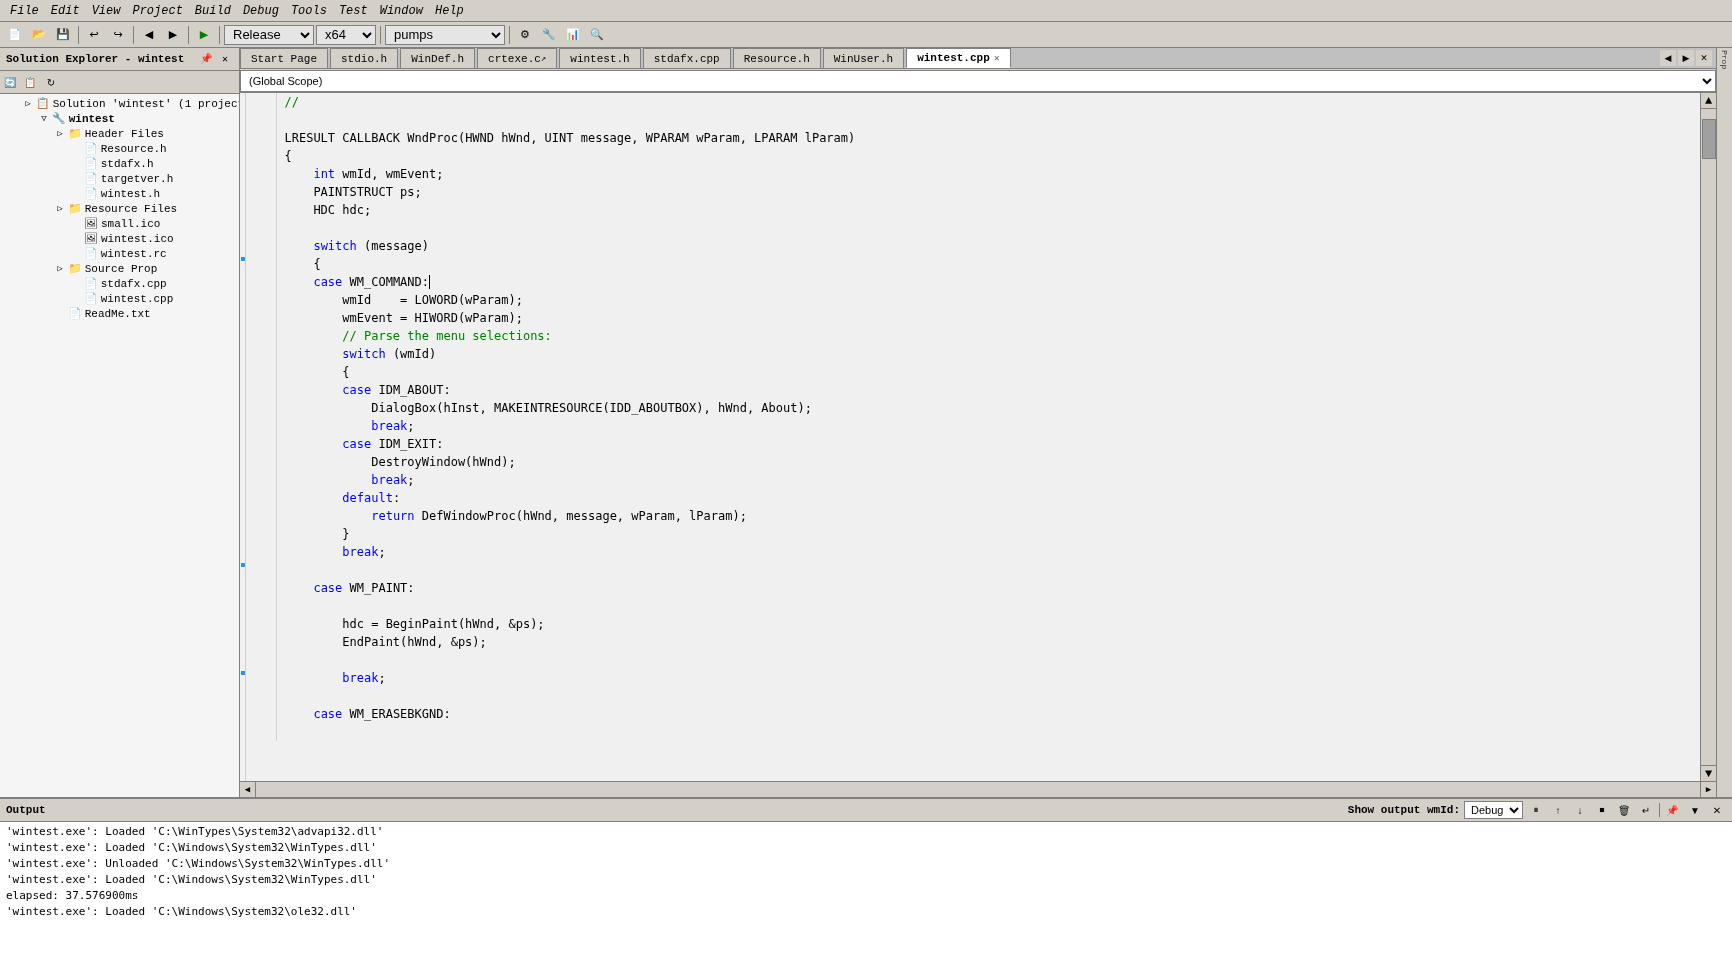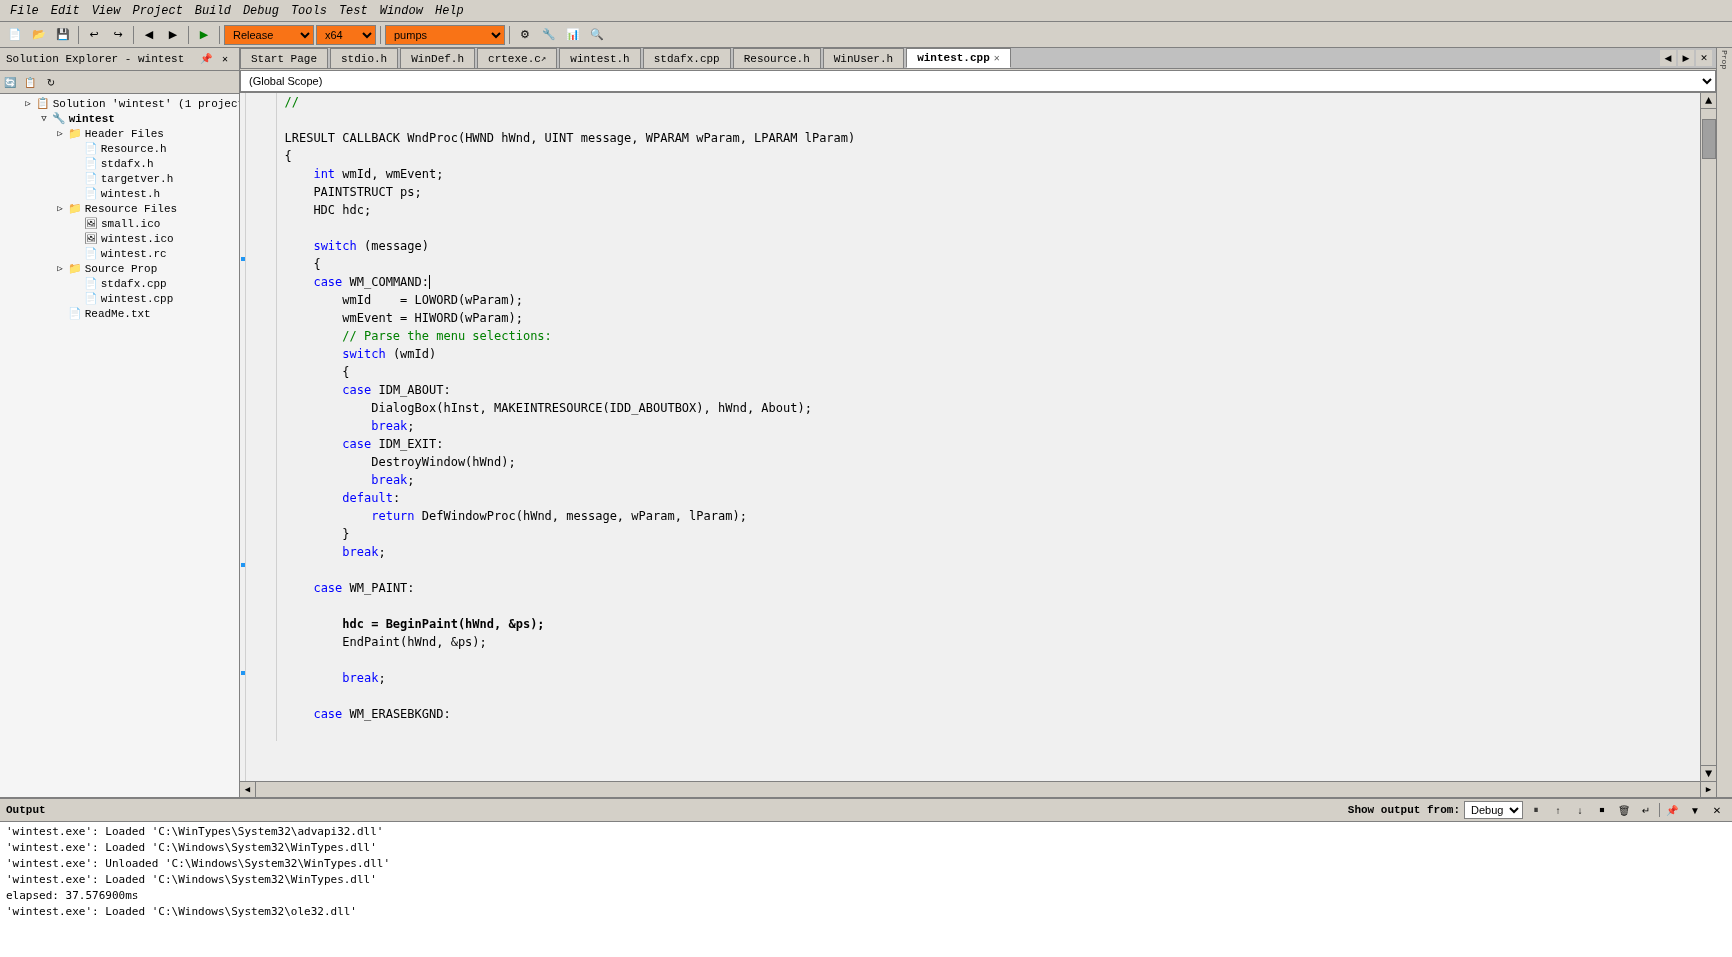--- a/index.html
+++ b/index.html
@@ -16,41 +16,41 @@
     .toolbar {
       display: flex; align-items: center; background: #d4d0c8; height: 26px;
       padding: 2px 4px; border-bottom: 1px solid #808080; gap: 2px;
     }
     .toolbar-btn {
       width: 22px; height: 22px; background: #d4d0c8; border: 1px solid transparent;
       cursor: pointer; display: flex; align-items: center; justify-content: center; font-size: 11px;
     }
     .toolbar-sep { width: 1px; height: 18px; background: #808080; margin: 0 2px; }
     .toolbar-dropdown {
-      height: 20px; font-size: 11px; background: #f97316; border: 1px solid #808080;
+      height: 20px; font-size: 13px; background: #e5e5e5; border: 1px solid #808080;
       padding: 0 4px; cursor: pointer;
     }
     .tab {
       padding: 2px 10px; font-size: 11px; background: #d4d0c8; border: 1px solid #808080;
       border-bottom: none; cursor: pointer; margin-right: 2px; height: 20px;
       display: flex; align-items: center; white-space: nowrap;
     }
     .tab.active { background: white; font-weight: bold; border-bottom: 1px solid white; }
     .tab-close { margin-left: 4px; font-size: 10px; color: #666; }
 
     
     .main-layout { display: flex; height: calc(957px - 22px - 26px - 22px - 24px); }
 
     
     .solution-explorer {
       width: 240px; background: #f5f5f5; border-right: 1px solid #808080;
       display: flex; flex-direction: column; overflow: hidden;
     }
     .panel-header {
-      background: #d4d0c8; padding: 3px 6px; font-size: 11px; font-weight: normal;
+      background: #d4d0c8; padding: 3px 6px; font-size: 11px; font-weight: bold;
       border-bottom: 1px solid #808080; display: flex; align-items: center; justify-content: space-between;
     }
     .panel-header-btns { display: flex; gap: 2px; }
     .panel-header-btn { width: 16px; height: 16px; cursor: pointer; font-size: 10px; display: flex; align-items: center; justify-content: center; }
     .tree { overflow-y: auto; flex: 1; padding: 2px; }
     .tree-item { display: flex; align-items: center; padding: 1px 2px; cursor: pointer; font-size: 11px; white-space: nowrap; }
     .tree-indent { display: inline-block; width: 16px; flex-shrink: 0; }
     .tree-toggle { width: 16px; display: inline-flex; align-items: center; justify-content: center; font-size: 9px; flex-shrink: 0; }
     .tree-icon { margin-right: 3px; font-size: 11px; }
 
@@ -447,21 +447,21 @@
             <tr>
               <td style="width:30px; color:#a0a0a0; text-align:right; padding-right:6px; user-select:none; vertical-align:top; background:#f0f0f0; border-right:1px solid #d0d0d0;"></td>
               <td style="padding-left:8px;">&nbsp;&nbsp;&nbsp;&nbsp;<span class="kw">case</span> WM_PAINT:</td>
             </tr>
             <tr>
               <td style="width:30px; color:#a0a0a0; text-align:right; padding-right:6px; user-select:none; vertical-align:top; background:#f0f0f0; border-right:1px solid #d0d0d0;"></td>
               <td style="padding-left:8px;">&nbsp;</td>
             </tr>
             <tr>
               <td style="width:30px; color:#a0a0a0; text-align:right; padding-right:6px; user-select:none; vertical-align:top; background:#f0f0f0; border-right:1px solid #d0d0d0;"></td>
-              <td style="padding-left:8px;font-weight:bold;">&nbsp;&nbsp;&nbsp;&nbsp;&nbsp;&nbsp;&nbsp;&nbsp;hdc = BeginPaint(hWnd, &amp;ps);</td>
+              <td style="padding-left:8px;">&nbsp;&nbsp;&nbsp;&nbsp;&nbsp;&nbsp;&nbsp;&nbsp;hdc = BeginPaint(hWnd, &amp;ps);</td>
             </tr>
             <tr>
               <td style="width:30px; color:#a0a0a0; text-align:right; padding-right:6px; user-select:none; vertical-align:top; background:#f0f0f0; border-right:1px solid #d0d0d0;"></td>
               <td style="padding-left:8px;">&nbsp;&nbsp;&nbsp;&nbsp;&nbsp;&nbsp;&nbsp;&nbsp;EndPaint(hWnd, &amp;ps);</td>
             </tr>
             <tr>
               <td style="width:30px; color:#a0a0a0; text-align:right; padding-right:6px; user-select:none; vertical-align:top; background:#f0f0f0; border-right:1px solid #d0d0d0;"></td>
               <td style="padding-left:8px;">&nbsp;</td>
             </tr>
             <tr>
@@ -504,21 +504,21 @@
 
   <div style="width:16px; background:#d4d0c8; border-left:1px solid #808080; display:flex; flex-direction:column; align-items:center; padding-top:2px;">
     <span style="font-size:8px; writing-mode:vertical-rl; color:#333;">Prop</span>
   </div>
 </div>
 
 <div class="output-panel">
   <div class="output-header">
     <span style="font-weight:bold; font-size:11px;">Output</span>
     <div class="output-controls">
-      <span style="font-size:11px;">Show output from:</span>
+      <span style="font-size:11px;">Show output wmId:</span>
       <select class="output-dropdown">
         <option>Debug</option>
         <option>Build</option>
       </select>
       <button class="output-btn">⏸</button>
       <button class="output-btn">↑</button>
       <button class="output-btn">↓</button>
       <button class="output-btn">⏹</button>
       <button class="output-btn">🗑</button>
       <button class="output-btn">↵</button>

